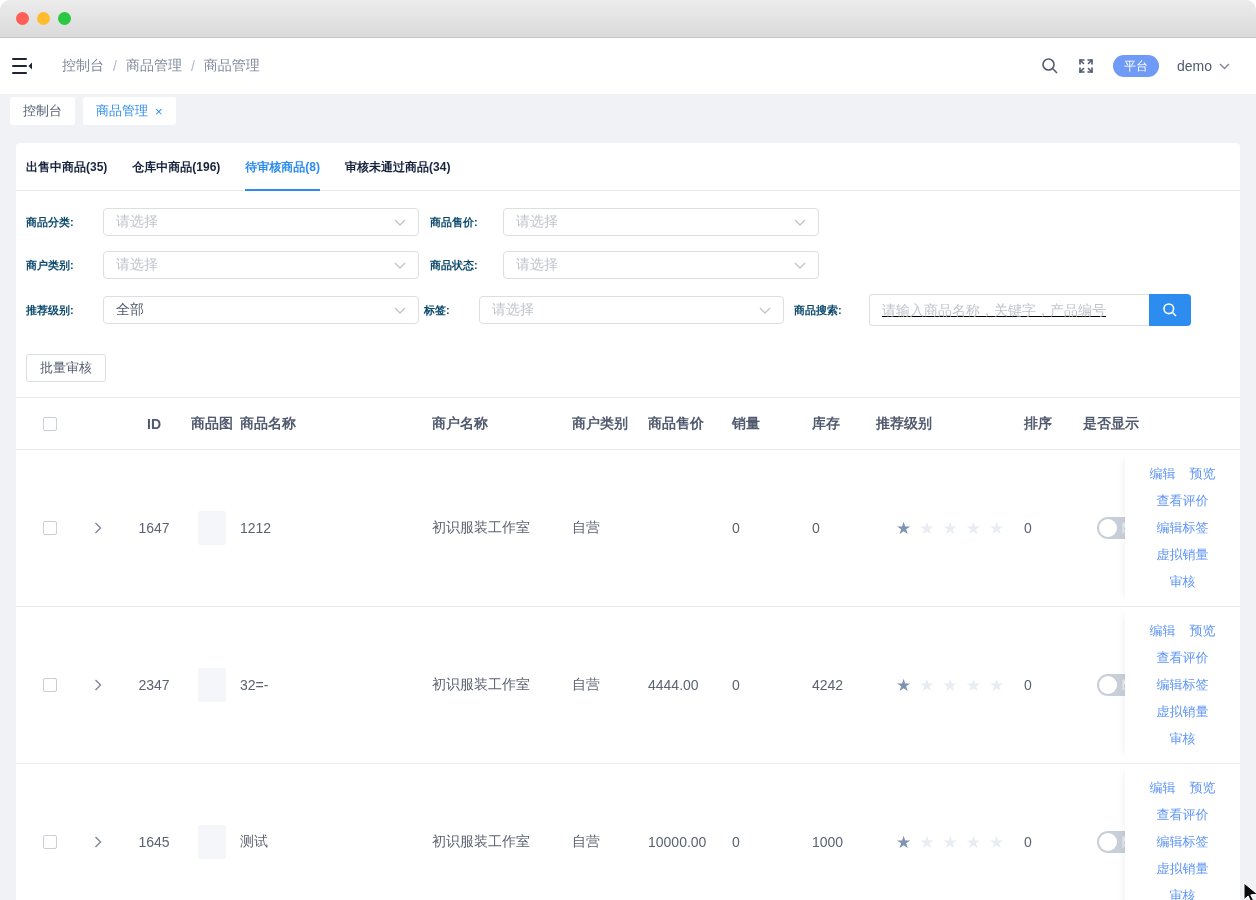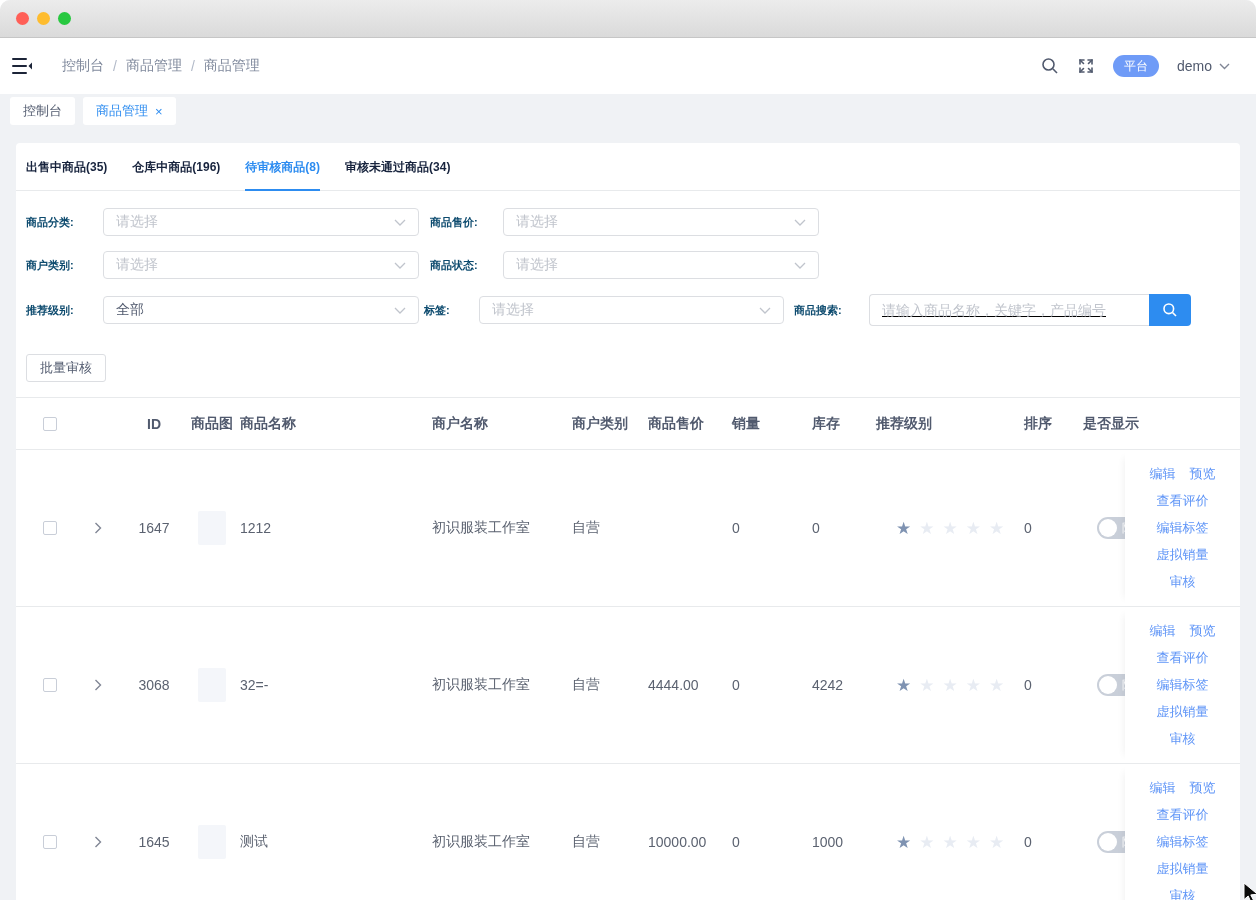--- a/index.html
+++ b/index.html
@@ -290,21 +290,21 @@
 
       <div class="trow">
         <div class="td c-sel">
             <span class="cbx"></span>
           </div>
         <div class="td c-expand">
           <svg width="8" height="12" viewBox="0 0 8 12" fill="none" stroke="#808695" stroke-width="1.4">
               <path d="M1.5 1 L6.5 6 L1.5 11"></path>
             </svg>
         </div>
-        <div class="td c-id">3068</div>
+        <div class="td c-id">2347</div>
         <div class="td c-img">
             <span class="imgph"></span>
           </div>
         <div class="td c-name">32=-</div>
         <div class="td c-merchant">初识服装工作室</div>
         <div class="td c-mtype">自营</div>
         <div class="td c-price">4444.00</div>
         <div class="td c-sales">0</div>
         <div class="td c-stock">4242</div>
         <div class="td c-stars">

